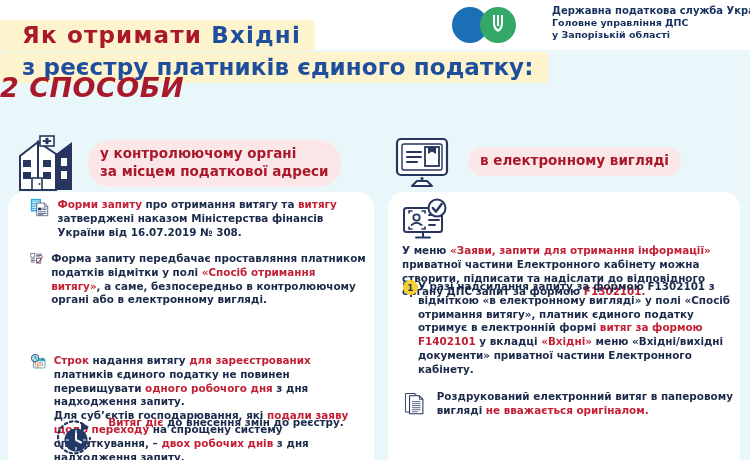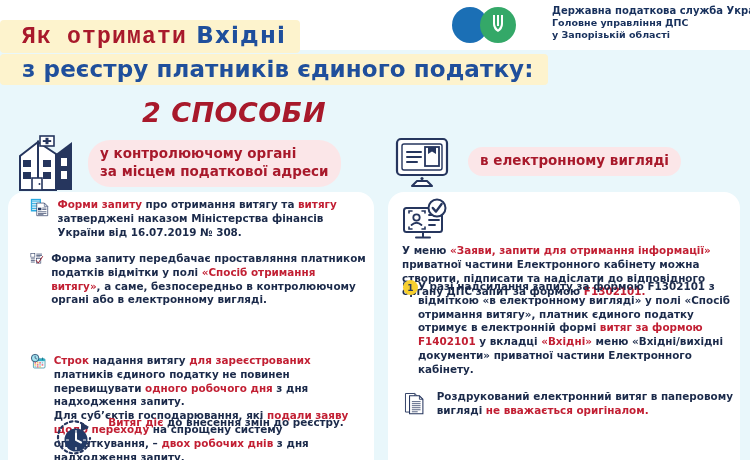--- a/index.html
+++ b/index.html
@@ -21,23 +21,23 @@
   .org-text{position:absolute;left:552px;top:5px;width:196px;line-height:1.22;}
   .org-line{font-size:9.5px;font-weight:bold;color:#17305c;white-space:nowrap;}
   .org-line.first{font-size:10px;}
 
   
   .title-block{position:absolute;left:0;top:20px;width:472px;}
   .tl{display:inline-block;background:#fdf3cd;border-radius:4px;
       padding:2px 14px 3px 22px;margin-bottom:1px;white-space:nowrap;}
   .tl1{font-size:23px;font-weight:bold;letter-spacing:1.2px;}
   .tl2{font-size:23px;font-weight:bold;letter-spacing:.1px;}
-  .red{color:#a8192b;font-family:Liberation Mono, monospace;}
+  .red{color:#a8192b;}
   .blue-t{color:#1f4f9c;}
-  .ways{position:absolute;left:0;top:97px;width:468px;text-align:center;
+  .ways{position:absolute;left:0;top:72px;width:468px;text-align:left;
         font-size:27px;font-weight:bold;font-style:italic;color:#a8192b;letter-spacing:.5px;}
 
   
   .col{position:absolute;top:134px;}
   .col-left{left:8px;width:370px;}
   .col-right{left:388px;width:358px;}
   .card{position:absolute;left:0;background:#ffffff;border-radius:16px;}
   .card-left{top:58px;width:366px;height:368px;}
   .card-right{top:58px;width:352px;height:368px;}
 

